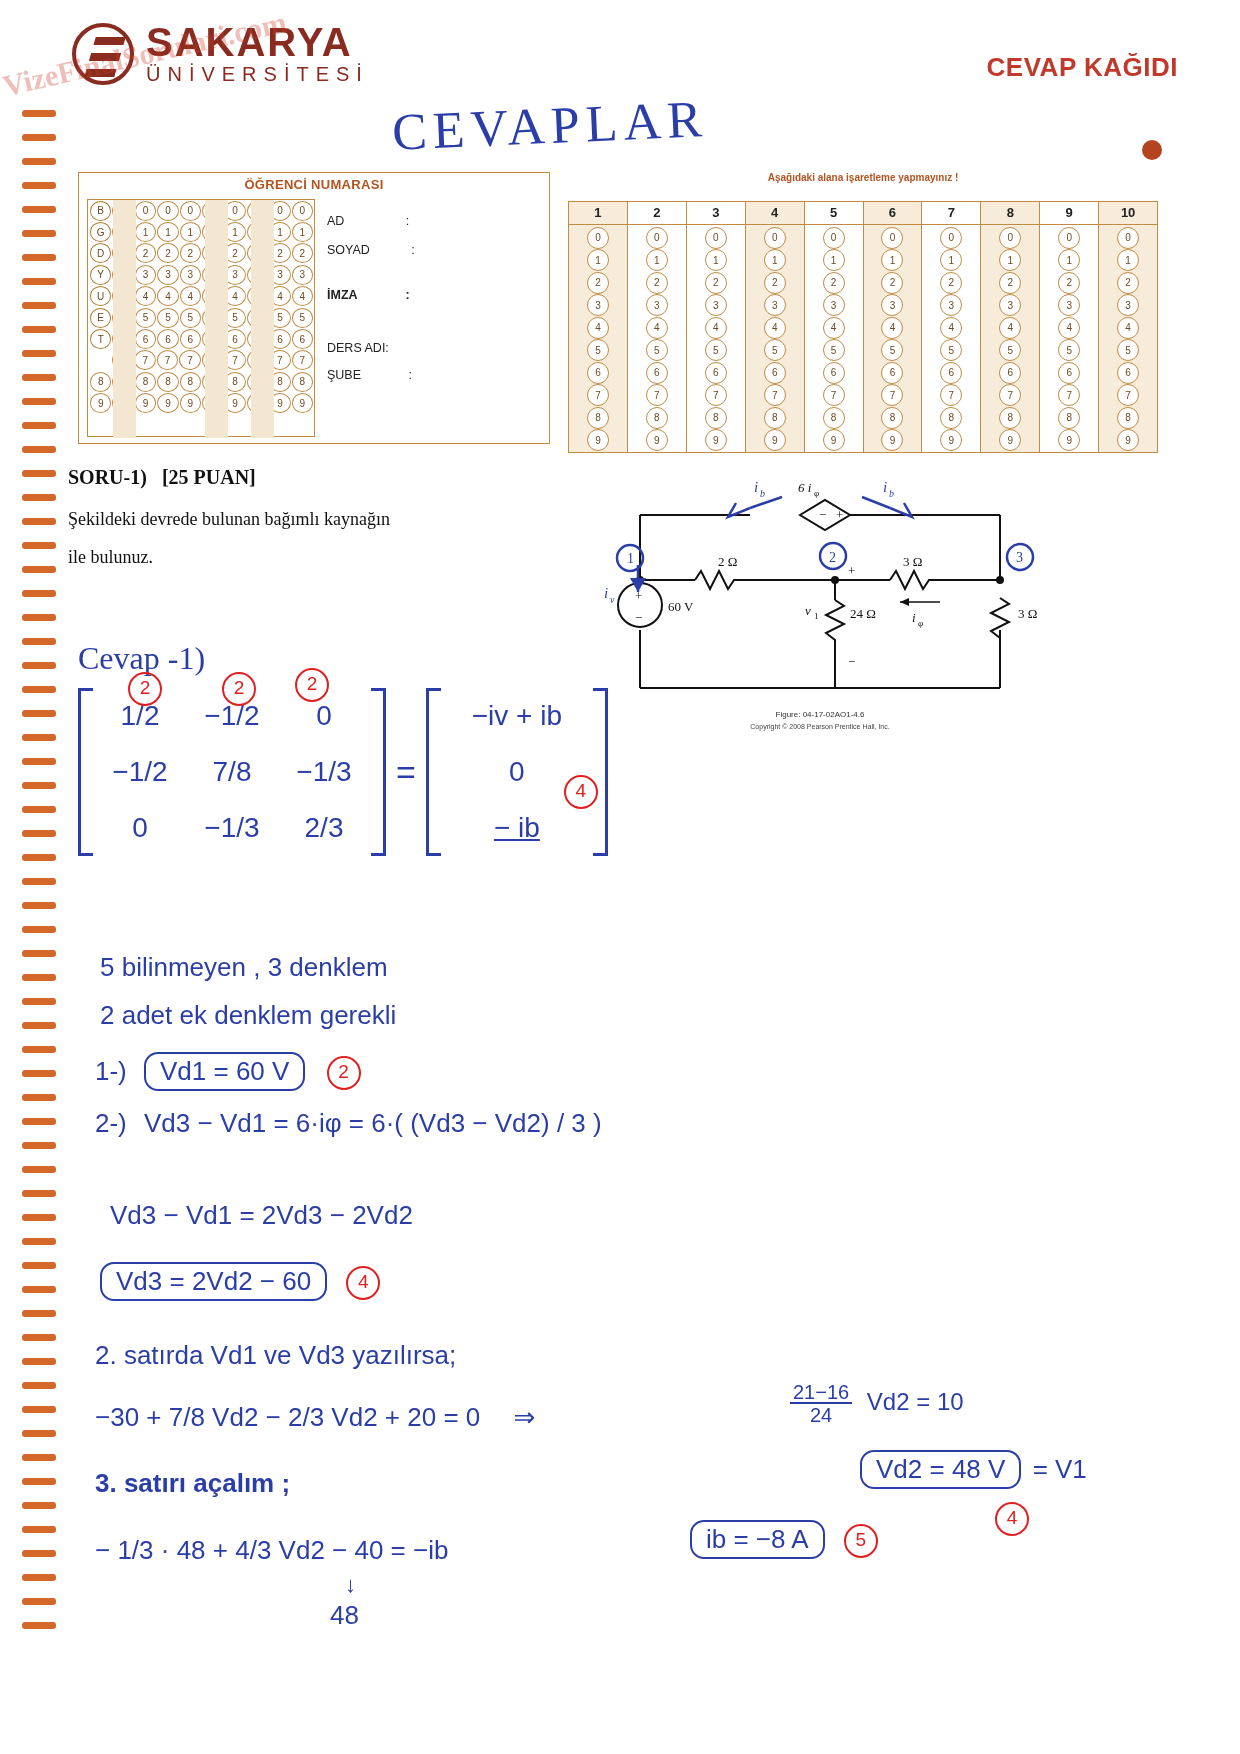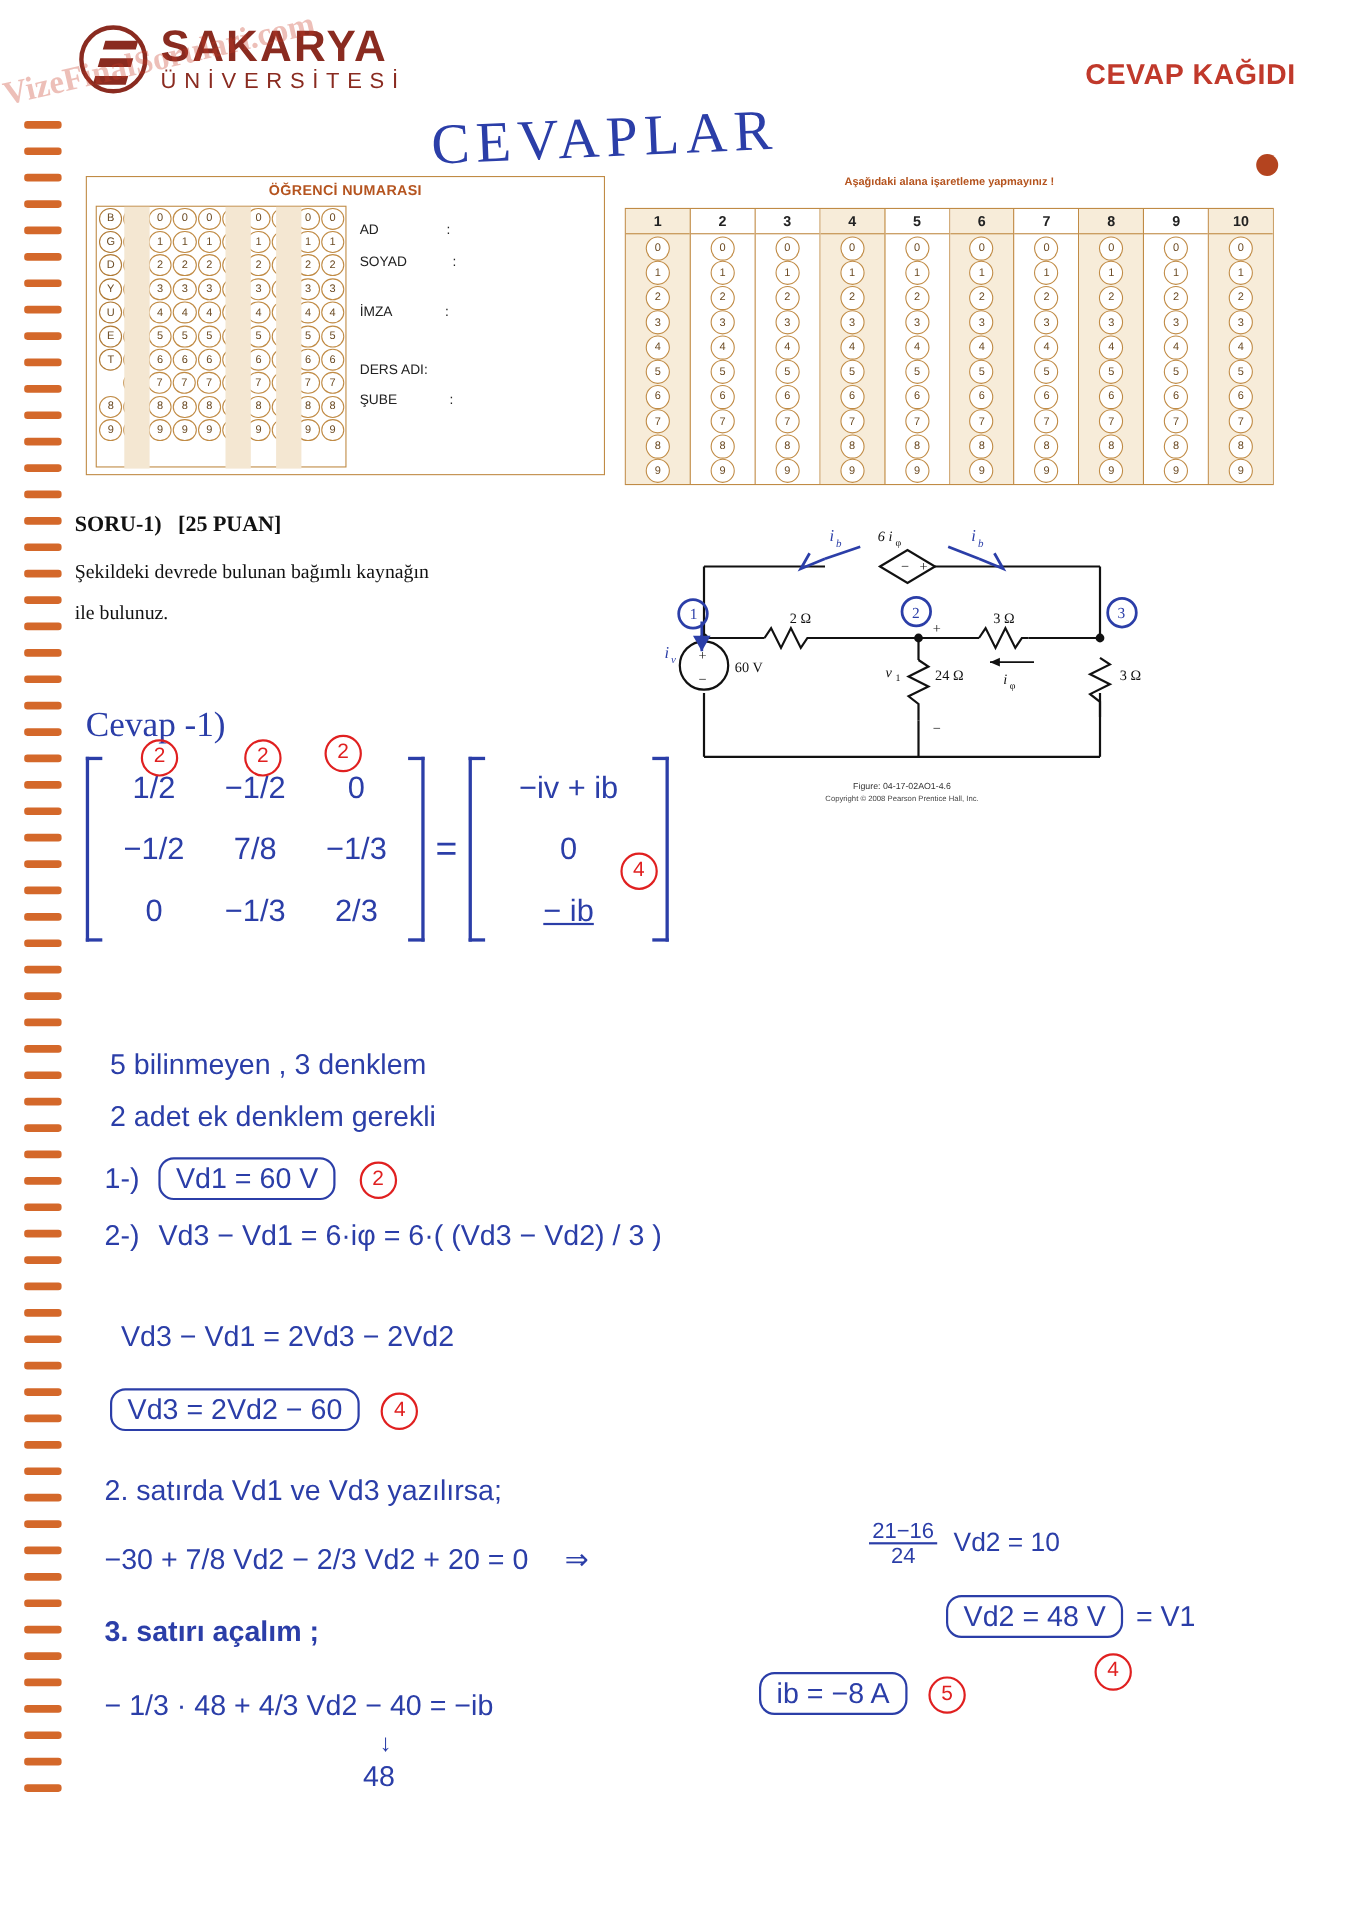--- a/index.html
+++ b/index.html
@@ -56,21 +56,21 @@
     font-family:"Liberation Serif", serif;
     font-size:52px;color:#e02020;letter-spacing:6px;
     transform:rotate(-2.5deg);
   }
   .red-dot{
     position:absolute;right:78px;top:140px;width:20px;height:20px;border-radius:50%;
     background:#b4441f;
   }
 
   
-  .form-area{position:absolute;left:78px;top:160px;width:916px;height:272px;}
+  .form-area{position:absolute;left:78px;top:172px;width:916px;height:272px;}
 
   .ogrenci-box{
     position:absolute;left:0;top:0;width:472px;height:272px;
     border:1px solid #c08b45;box-sizing:border-box;background:#fff;
   }
   .ogrenci-title{
     text-align:center;font-size:13px;font-weight:bold;color:#b5541f;
     padding:4px 0 3px 0;letter-spacing:.3px;
   }
   .bubble-grid{
@@ -395,21 +395,21 @@
 
       <div class="id-labels">
         <div>
           <span>AD</span>
           <span class="sep"></span><span>:</span>
         </div>
         <div>
           <span>SOYAD</span>
           <span class="sep" style="width:38px;"></span><span>:</span>
         </div>
-        <div style="height:46px;line-height:60px;">
+        <div style="height:46px;line-height:60px;font-weight:bold;">
           <span>İMZA</span>
           <span class="sep" style="width:45px;"></span><span>:</span>
         </div>
         <div style="height:50px;line-height:74px;">
           <span>DERS ADI:</span>
         </div>
         <div>
           <span>ŞUBE</span>
           <span class="sep" style="width:44px;"></span><span>:</span>
         </div>

